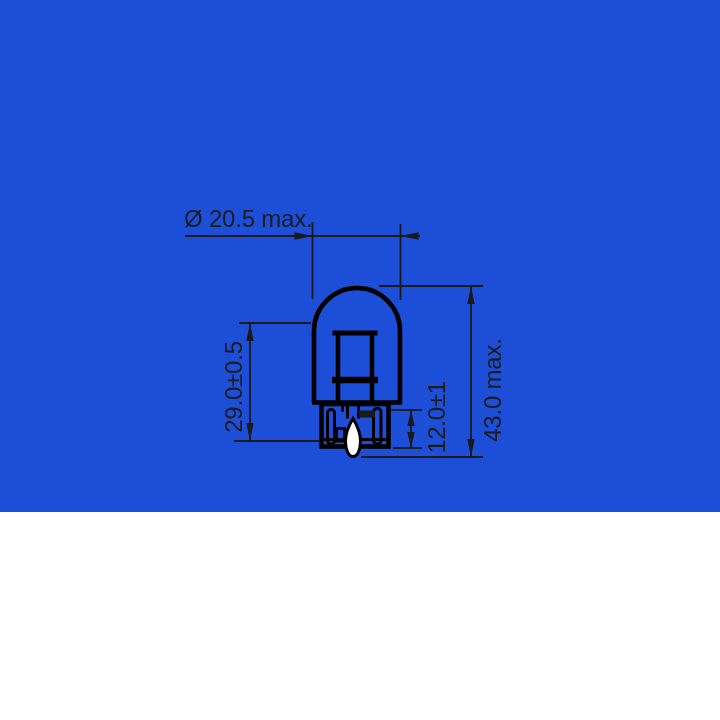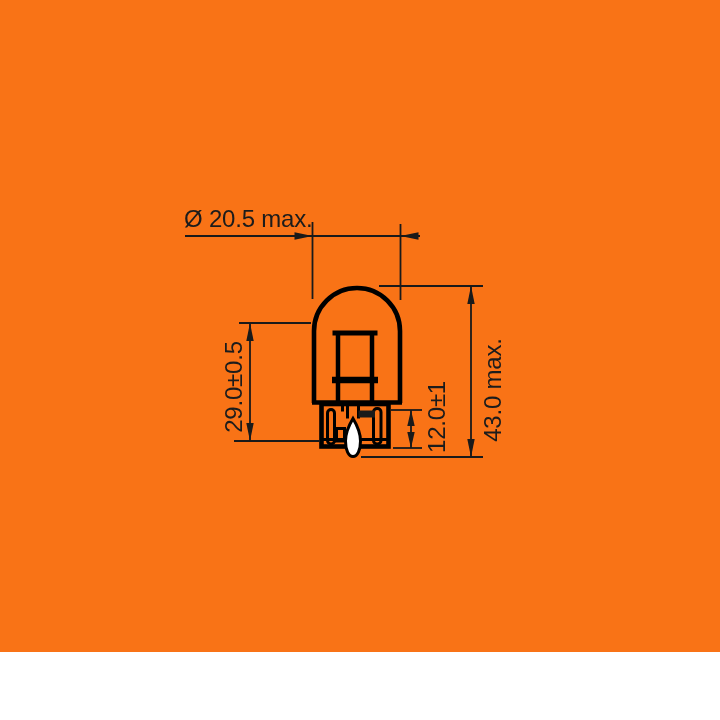--- a/index.html
+++ b/index.html
@@ -1,18 +1,18 @@
 <!DOCTYPE html>
 <html><head>
 <meta charset="utf-8">
 <style>
   html, body { margin: 0; padding: 0; background: #ffffff; }
   .canvas {
-    width: 720px; height: 652px;
-    background: #f97316;
+    width: 720px; height: 512px;
+    background: #1d4ed8;
     position: relative;
     font-family: "Liberation Sans", sans-serif;
     overflow: hidden;
     text-decoration: underline;
   }
   svg { display: block; }
   .outline   { stroke: #000000; fill: none; }
   .dimline   { stroke: #1a1a1a; stroke-width: 1.8; fill: none; }
   .arrow     { fill: #1a1a1a; stroke: none; }
   .dim-text  {

